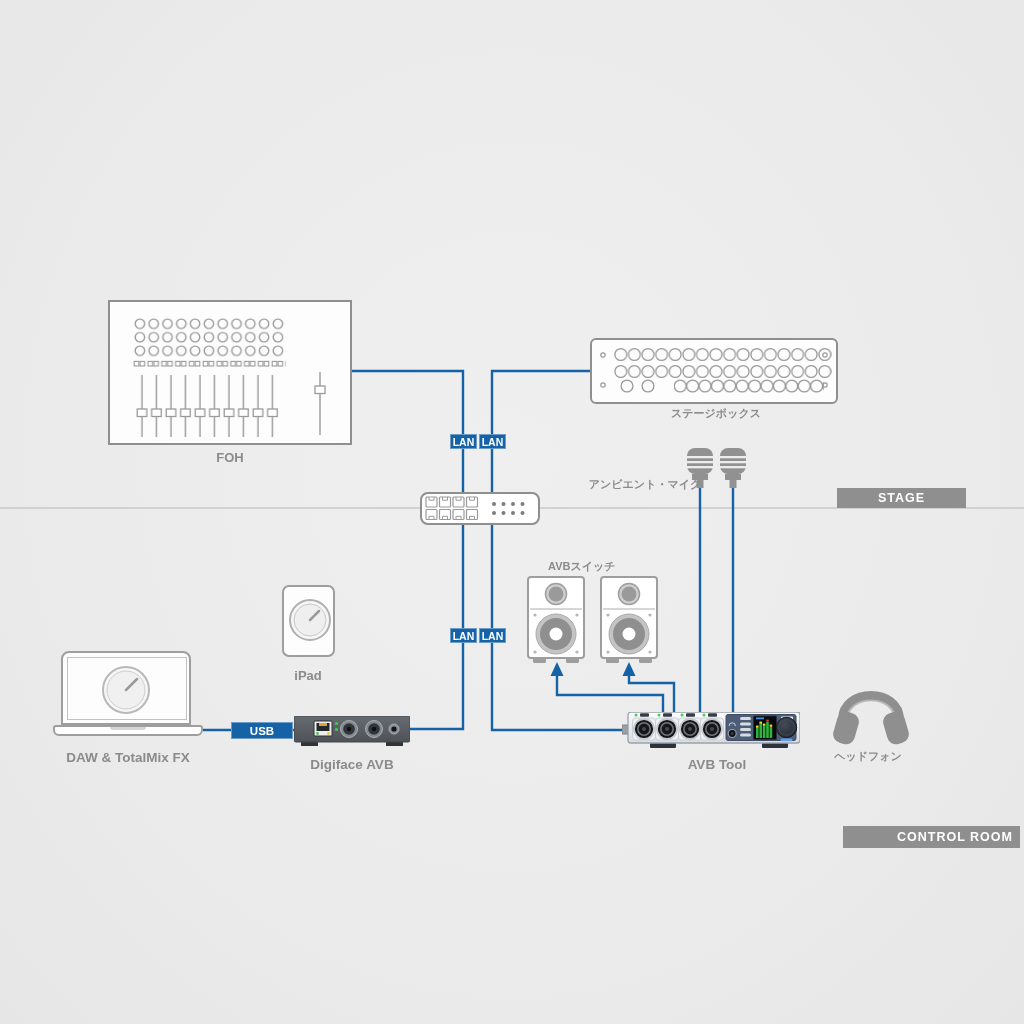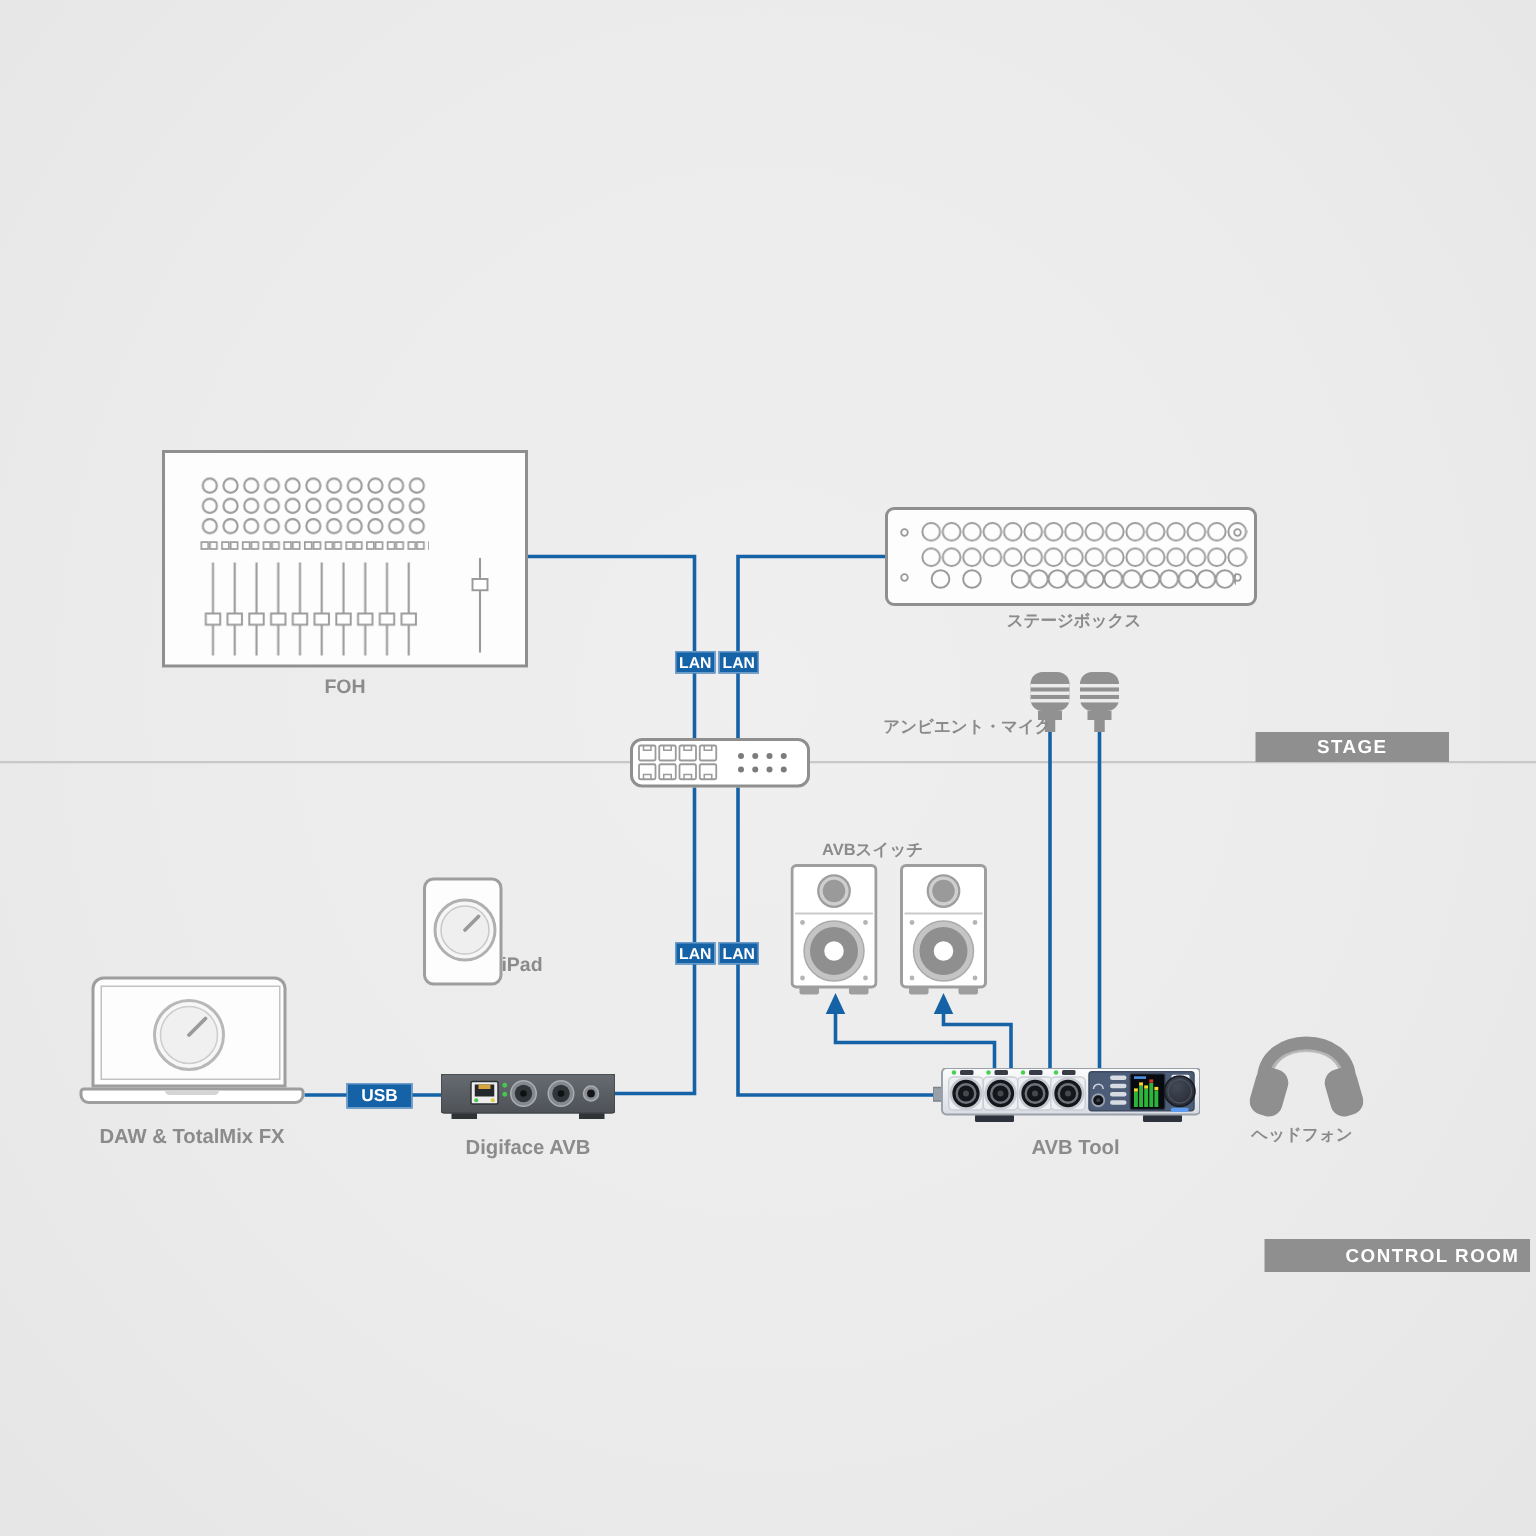--- a/index.html
+++ b/index.html
@@ -211,21 +211,21 @@
     </svg>
   </div>
 
   <div class="dev boxdev ipad" style="left:282px;top:585px;width:53px;height:72px;">
     <svg width="49" height="68">
       <circle cx="26" cy="33" r="20" fill="#f6f6f6" stroke="#b0b0b0" stroke-width="2"></circle>
       <circle cx="26" cy="33" r="16" fill="#efefef" stroke="#c8c8c8" stroke-width="1"></circle>
       <line x1="26" y1="33" x2="35" y2="24" stroke="#9a9a9a" stroke-width="2.5" stroke-linecap="round"></line>
     </svg>
   </div>
-  <div class="lbl" style="left:308px;top:635px;margin-left:40px;">iPad</div>
+  <div class="lbl" style="left:308px;top:668px;">iPad</div>
 
   <div class="dev boxdev lap-screen" style="left:61px;top:651px;width:130px;height:74px;">
     <div class="lap-inner"></div>
     <svg width="126" height="70" style="position:absolute;left:0;top:0;">
       <circle cx="63" cy="37" r="23" fill="#f7f7f7" stroke="#b8b8b8" stroke-width="2"></circle>
       <circle cx="63" cy="37" r="19" fill="#f0f0f0" stroke="#cccccc" stroke-width="1"></circle>
       <line x1="63" y1="37" x2="74" y2="26" stroke="#9a9a9a" stroke-width="2.5" stroke-linecap="round"></line>
     </svg>
   </div>
   <div class="lap-base">
@@ -341,18 +341,18 @@
       <rect x="2" y="36" width="22" height="32" rx="9" fill="#8f8f8f" transform="rotate(16 13 52)"></rect>
       <rect x="52" y="36" width="22" height="32" rx="9" fill="#8f8f8f" transform="rotate(-16 63 52)"></rect>
     </svg>
   </div>
   <div class="lbl jp" style="left:868px;top:749px;">ヘッドフォン</div>
 
   <div class="badge" style="left:450px;top:434px;width:27px;height:15px;">LAN</div>
   <div class="badge" style="left:479px;top:434px;width:27px;height:15px;">LAN</div>
   <div class="badge" style="left:450px;top:628px;width:27px;height:15px;">LAN</div>
   <div class="badge" style="left:479px;top:628px;width:27px;height:15px;">LAN</div>
-  <div class="badge" style="left:231px;top:722px;width:44px;height:17px;font-size:11.5px;">USB</div>
+  <div class="badge" style="left:231px;top:722px;width:62px;height:17px;font-size:11.5px;">USB</div>
 
   <div class="zone" style="left:837px;top:488px;width:129px;height:20px;">STAGE</div>
   <div class="zone" style="left:843px;top:826px;width:130px;height:22px;padding-left:47px;">CONTROL ROOM</div>
 
 </div>
 
 </body></html>

